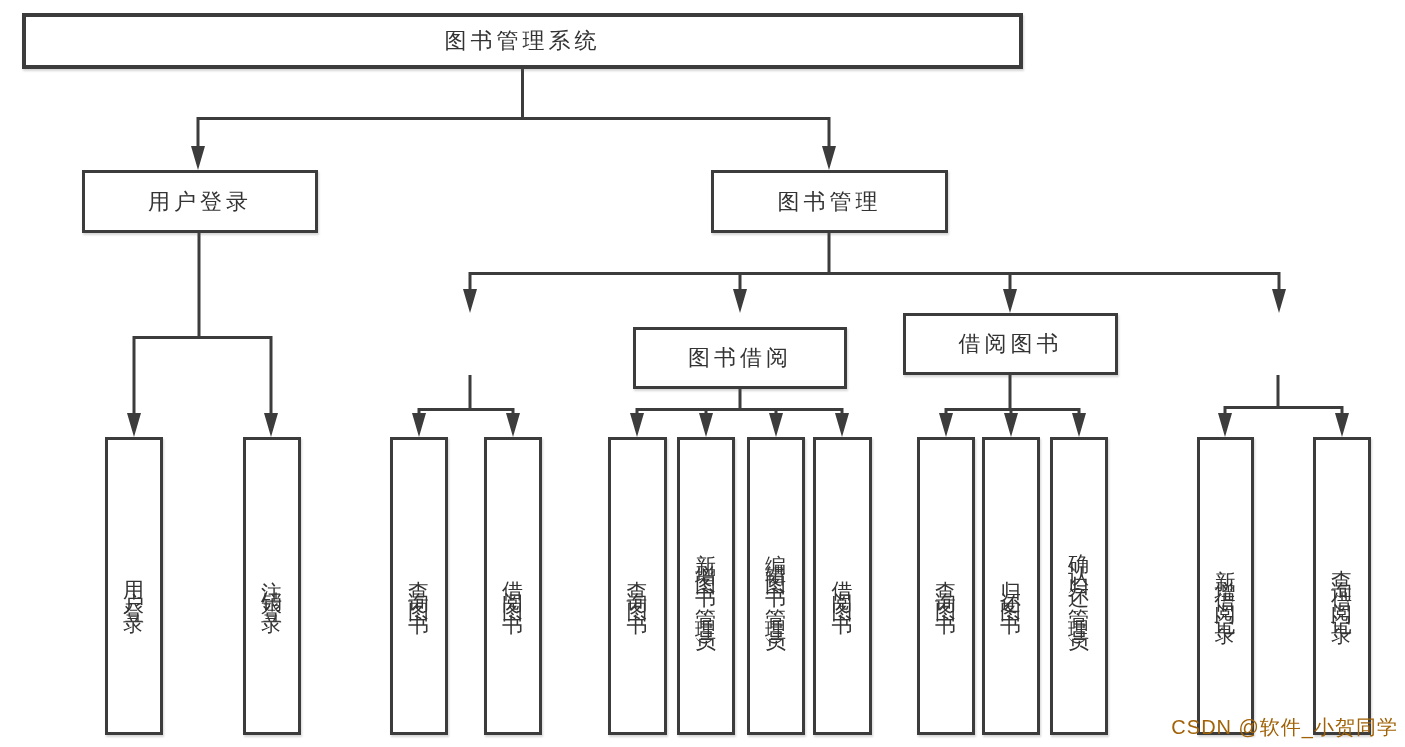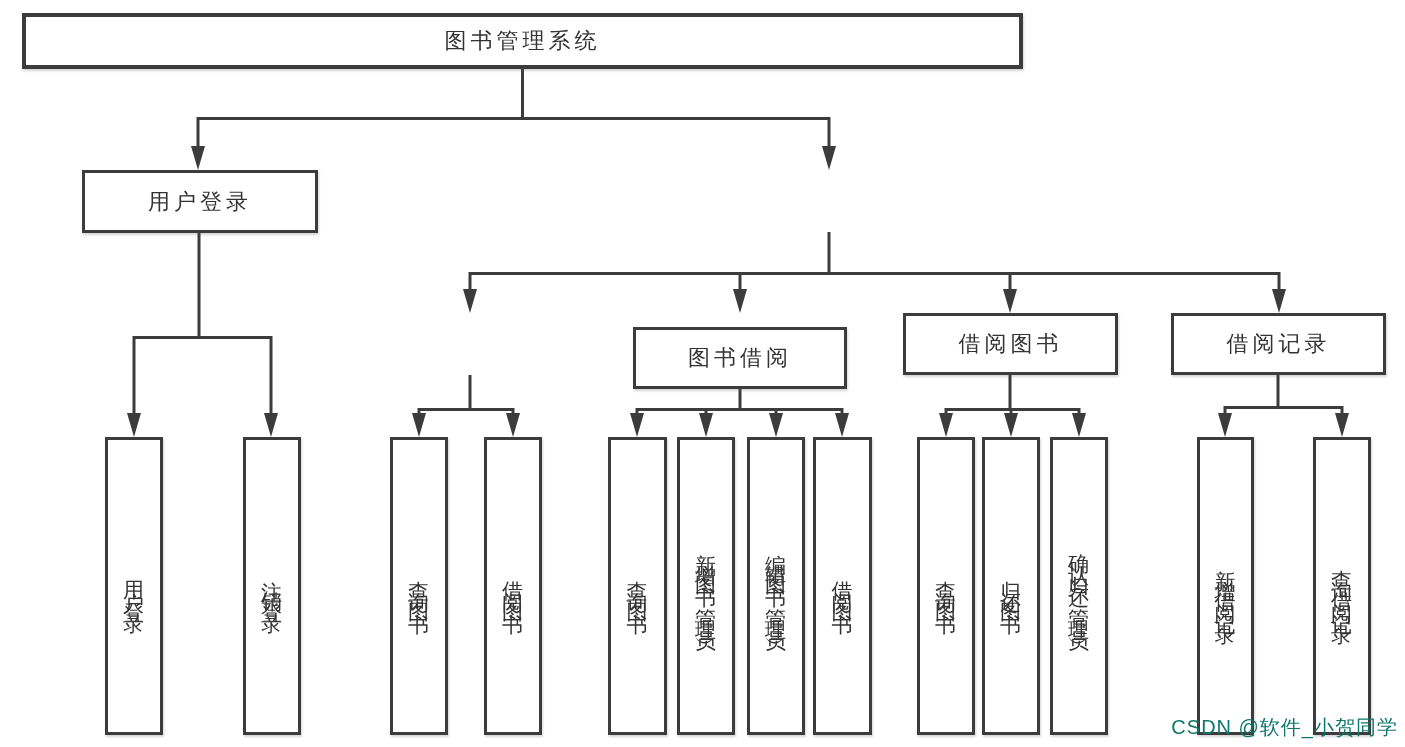--- a/index.html
+++ b/index.html
@@ -16,21 +16,21 @@
     box-shadow:1px 2px 2px rgba(90,90,90,0.25);
   }
   .rootbox{border-width:4px;}
   .hbox span{font-size:22px;letter-spacing:4px;white-space:nowrap;color:#333333;}
   .vbox span{
     writing-mode:vertical-rl;text-orientation:mixed;
     font-size:21px;letter-spacing:11px;line-height:1.2;color:#333333;white-space:nowrap;
   }
   .watermark{
     position:absolute;right:7px;top:714px;z-index:3;
-    font-size:20px;color:#0f766e;letter-spacing:1px;white-space:nowrap;
+    font-size:20px;color:#a16207;letter-spacing:1px;white-space:nowrap;
   }
 </style>
 </head>
 <body>
 
 <div id="canvas">
 
   <svg class="connectors" width="1405" height="747" viewBox="0 0 1405 747" aria-hidden="true">
 
     <g>
@@ -69,29 +69,29 @@
     </g>
   </svg>
 
   <div class="box hbox rootbox" style="left:22px;top:13px;width:1001px;height:56px">
     <span>图书管理系统</span>
   </div>
 
   <div class="box hbox" style="left:82px;top:170px;width:236px;height:63px">
     <span>用户登录</span>
   </div>
+  <div class="box hbox" style="left:711px;top:170px;width:237px;height:63px">
+    <span>图书管理</span>
+  </div>
 
   <div class="box hbox" style="left:633px;top:327px;width:214px;height:62px">
     <span>图书借阅</span>
   </div>
   <div class="box hbox" style="left:903px;top:313px;width:215px;height:62px">
     <span>借阅图书</span>
-  </div>
-  <div class="box hbox" style="left:1171px;top:313px;width:215px;height:62px">
-    <span>借阅记录</span>
   </div>
 
   <div class="box vbox" style="left:105px;top:437px;width:58px;height:298px">
     <span>用户登录</span>
   </div>
   <div class="box vbox" style="left:243px;top:437px;width:58px;height:298px">
     <span>注销登录</span>
   </div>
 
   <div class="box vbox" style="left:390px;top:437px;width:58px;height:298px">

